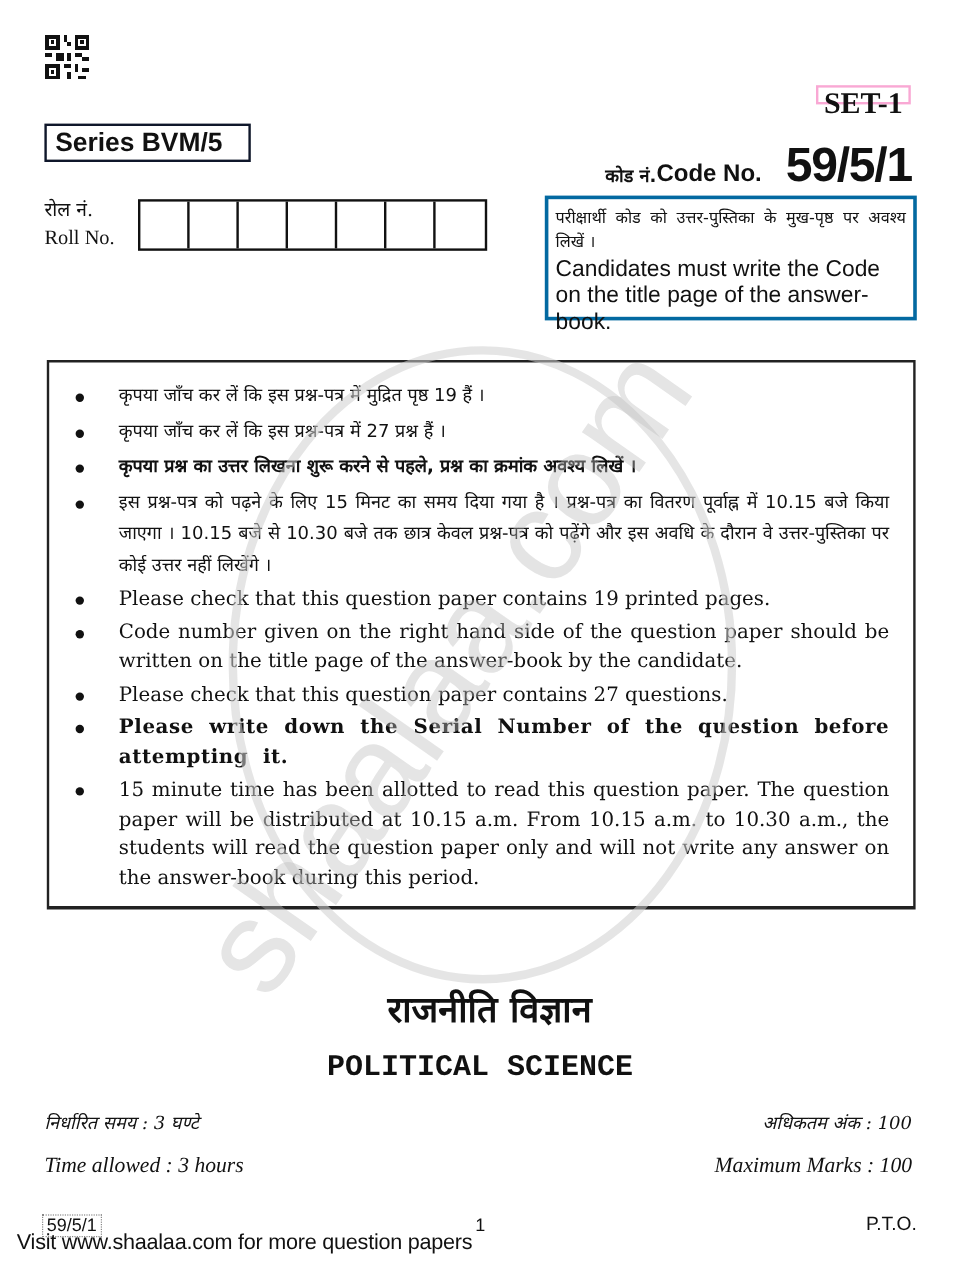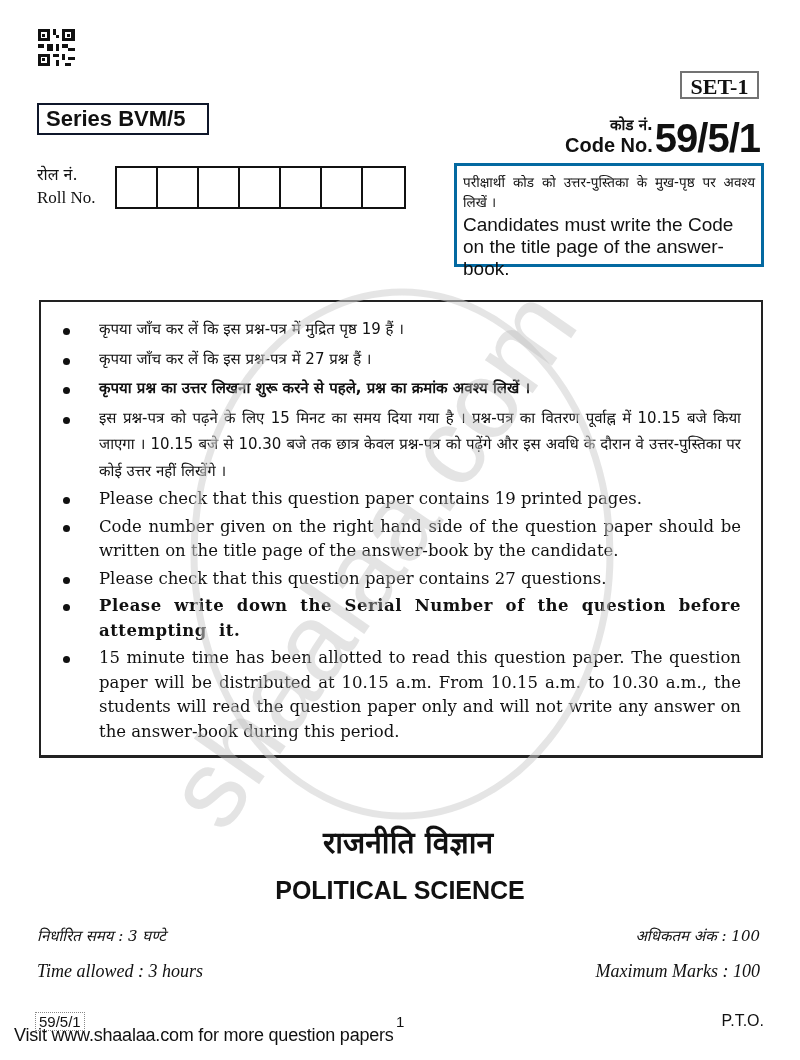--- a/index.html
+++ b/index.html
@@ -6,26 +6,26 @@
     html, body { width: 800px; height: 1060px; background: #ffffff; overflow: hidden; }
     body { position: relative; font-family: "DejaVu Serif", "Liberation Serif", serif; color: #111; }
 
     .qr { position: absolute; left: 37px; top: 29px; width: 38px; height: 37px; }
     .qr svg { width: 100%; height: 100%; display: block; }
 
     .series-box { position: absolute; left: 37px; top: 103px; width: 172px; height: 32px;
       border: 2px solid #0f172a; font-family: "Liberation Sans", sans-serif; font-weight: bold;
       font-size: 22px; line-height: 28px; padding-left: 7px; white-space: nowrap; }
 
-    .set-box { position: absolute; left: 680px; top: 71px; width: 79px; height: 28px;
-      border: 2px solid #737373; font-family: "Liberation Serif", serif; font-weight: bold;
-      font-size: 22px; line-height: 28px; text-align: center; }
+    .set-box { position: absolute; left: 680px; top: 71px; width: 79px; height: 16px;
+      border: 2px solid #f9a8d4; font-family: "Liberation Serif", serif; font-weight: bold;
+      font-size: 25px; line-height: 28px; text-align: center; }
 
     .code-area { position: absolute; right: 40px; top: 104px; height: 56px; display: flex; align-items: flex-end; }
-    .code-labels { display: flex; flex-direction: column; align-items: flex-end; margin-right: 2px; padding-bottom: 4px; }
+    .code-labels { display: flex; flex-direction: row; align-items: flex-end; margin-right: 20px; padding-bottom: 4px; }
     .code-hindi { font-family: "DejaVu Sans", sans-serif; font-weight: bold; font-size: 15px; line-height: 18px; }
     .code-eng { font-family: "Liberation Sans", sans-serif; font-weight: bold; font-size: 20px; line-height: 22px; }
     .code-num { font-family: "Liberation Sans", sans-serif; font-weight: bold; font-size: 40px; line-height: 44px; letter-spacing: -1px; }
 
     .roll { position: absolute; left: 37px; top: 163px; }
     .roll-labels { position: absolute; left: 0; top: 0; font-family: "DejaVu Serif", serif; font-size: 16px; line-height: 23px; width: 80px; }
     .roll-labels .eng { font-family: "Liberation Serif", serif; font-size: 17px; }
     .roll-boxes { position: absolute; left: 78px; top: 3px; display: flex; border: 2px solid #111; height: 43px; }
     .roll-box { width: 41px; height: 39px; border-right: 2px solid #111; }
     .roll-box:last-child { border-right: none; }
@@ -45,21 +45,21 @@
     .en .bullet { top: 10px; }
     .bold { font-weight: bold; }
     .en.bold { letter-spacing: 0.5px; word-spacing: 6px; }
 
     .watermark { position: absolute; left: 180px; top: 280px; width: 445px; height: 548px; pointer-events: none; }
     .watermark svg { width: 100%; height: 100%; }
 
     .subject-hi { position: absolute; left: 0; right: 0; top: 823px; text-align: center;
       font-family: "DejaVu Sans", sans-serif; font-weight: bold; font-size: 30px; line-height: 40px; margin-left: 16px; }
     .subject-en { position: absolute; left: 0; right: 0; top: 873px; text-align: center;
-      font-family: Liberation Sans, sans-serif; font-weight: bold; font-size: 25px; line-height: 34px; }
+      font-family: Liberation Mono, monospace; font-weight: bold; font-size: 25px; line-height: 34px; }
 
     .meta-left { position: absolute; left: 37px; top: 924px; font-style: italic; }
     .meta-right { position: absolute; right: 40px; top: 924px; font-style: italic; text-align: right; }
     .meta-hi { font-family: "DejaVu Serif", serif; font-size: 15px; line-height: 24px; height: 30px; }
     .meta-en { font-family: "Liberation Serif", serif; font-size: 18px; line-height: 26px; margin-top: 4px; }
 
     .footer-code { position: absolute; left: 35px; top: 1012px; border: 1px dotted #888; padding: 0 3px;
       font-family: "Liberation Sans", sans-serif; font-size: 15px; line-height: 17px; }
     .footer-page { position: absolute; left: 396px; top: 1013px; font-family: "Liberation Sans", sans-serif; font-size: 15px; }
     .footer-pto { position: absolute; right: 36px; top: 1012px; font-family: "Liberation Sans", sans-serif; font-size: 16px; }

